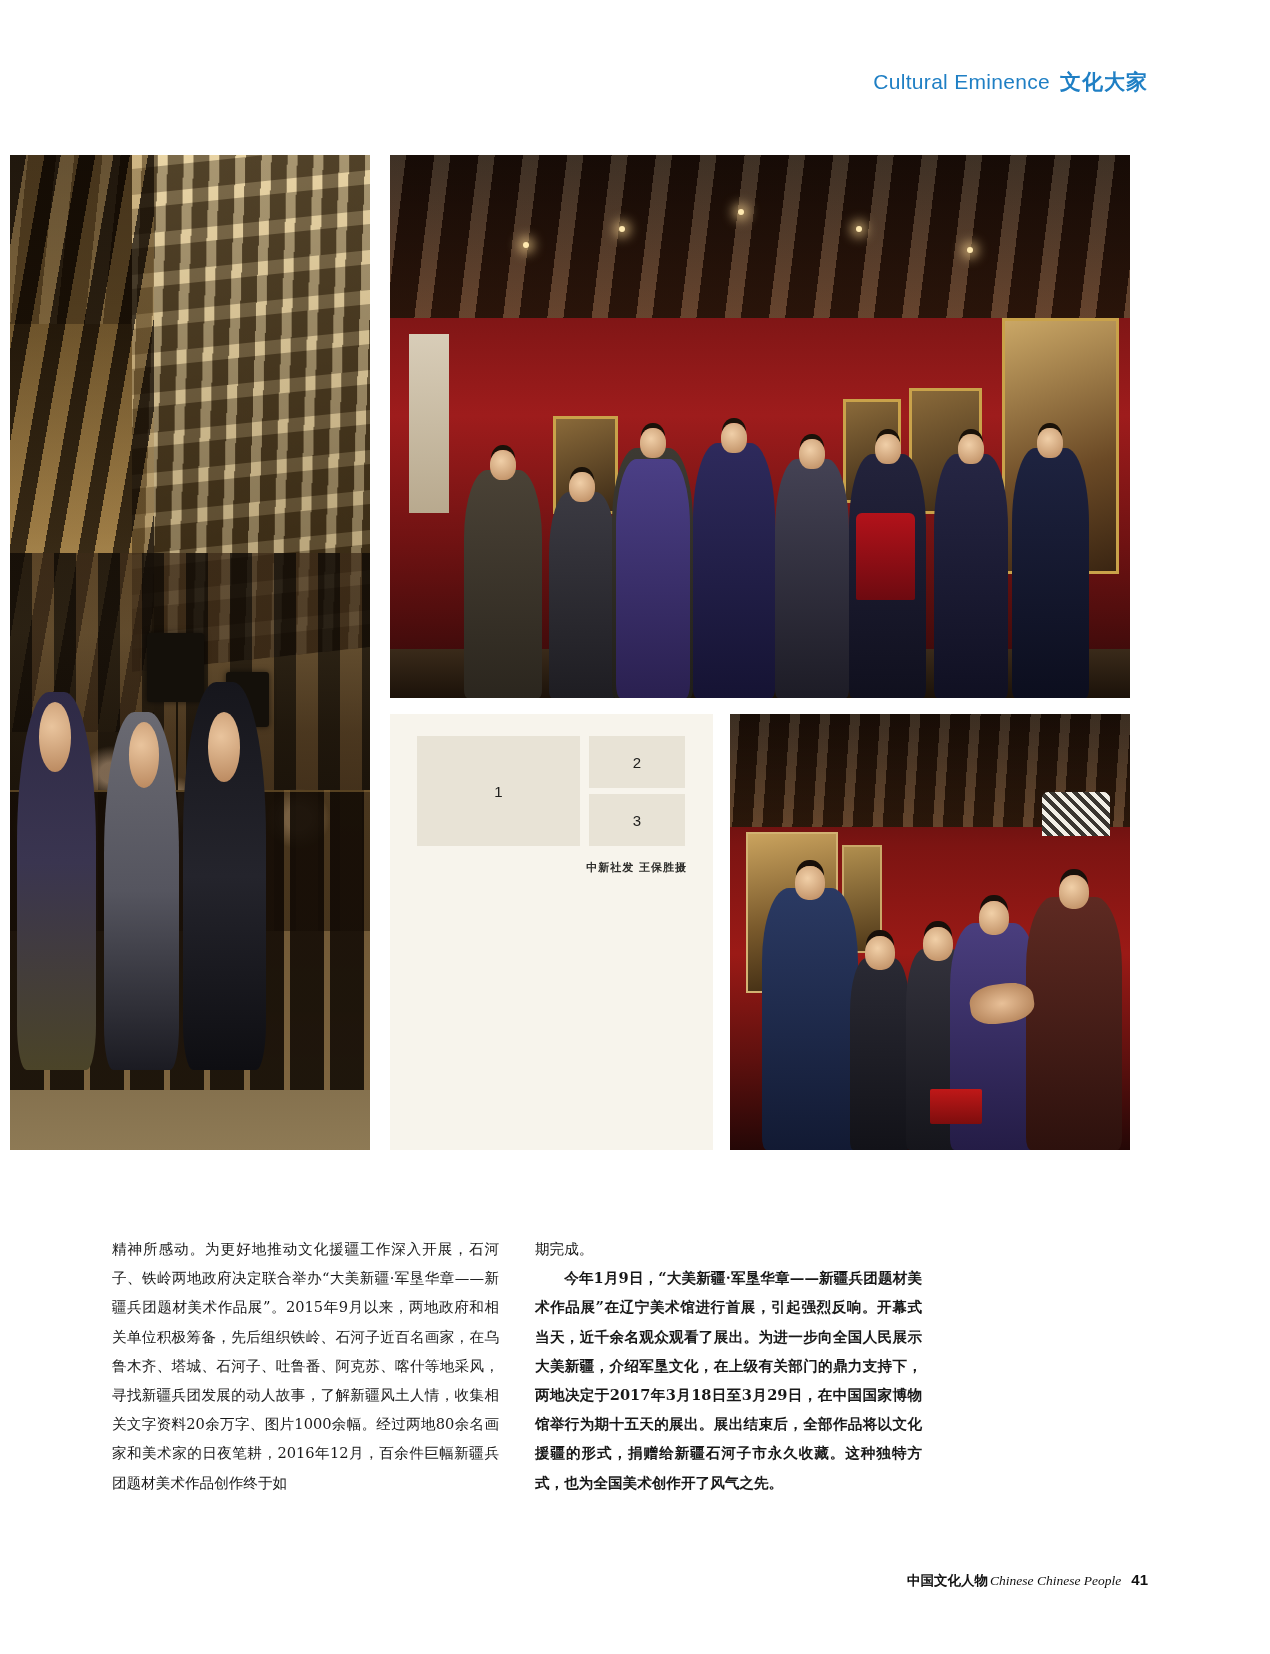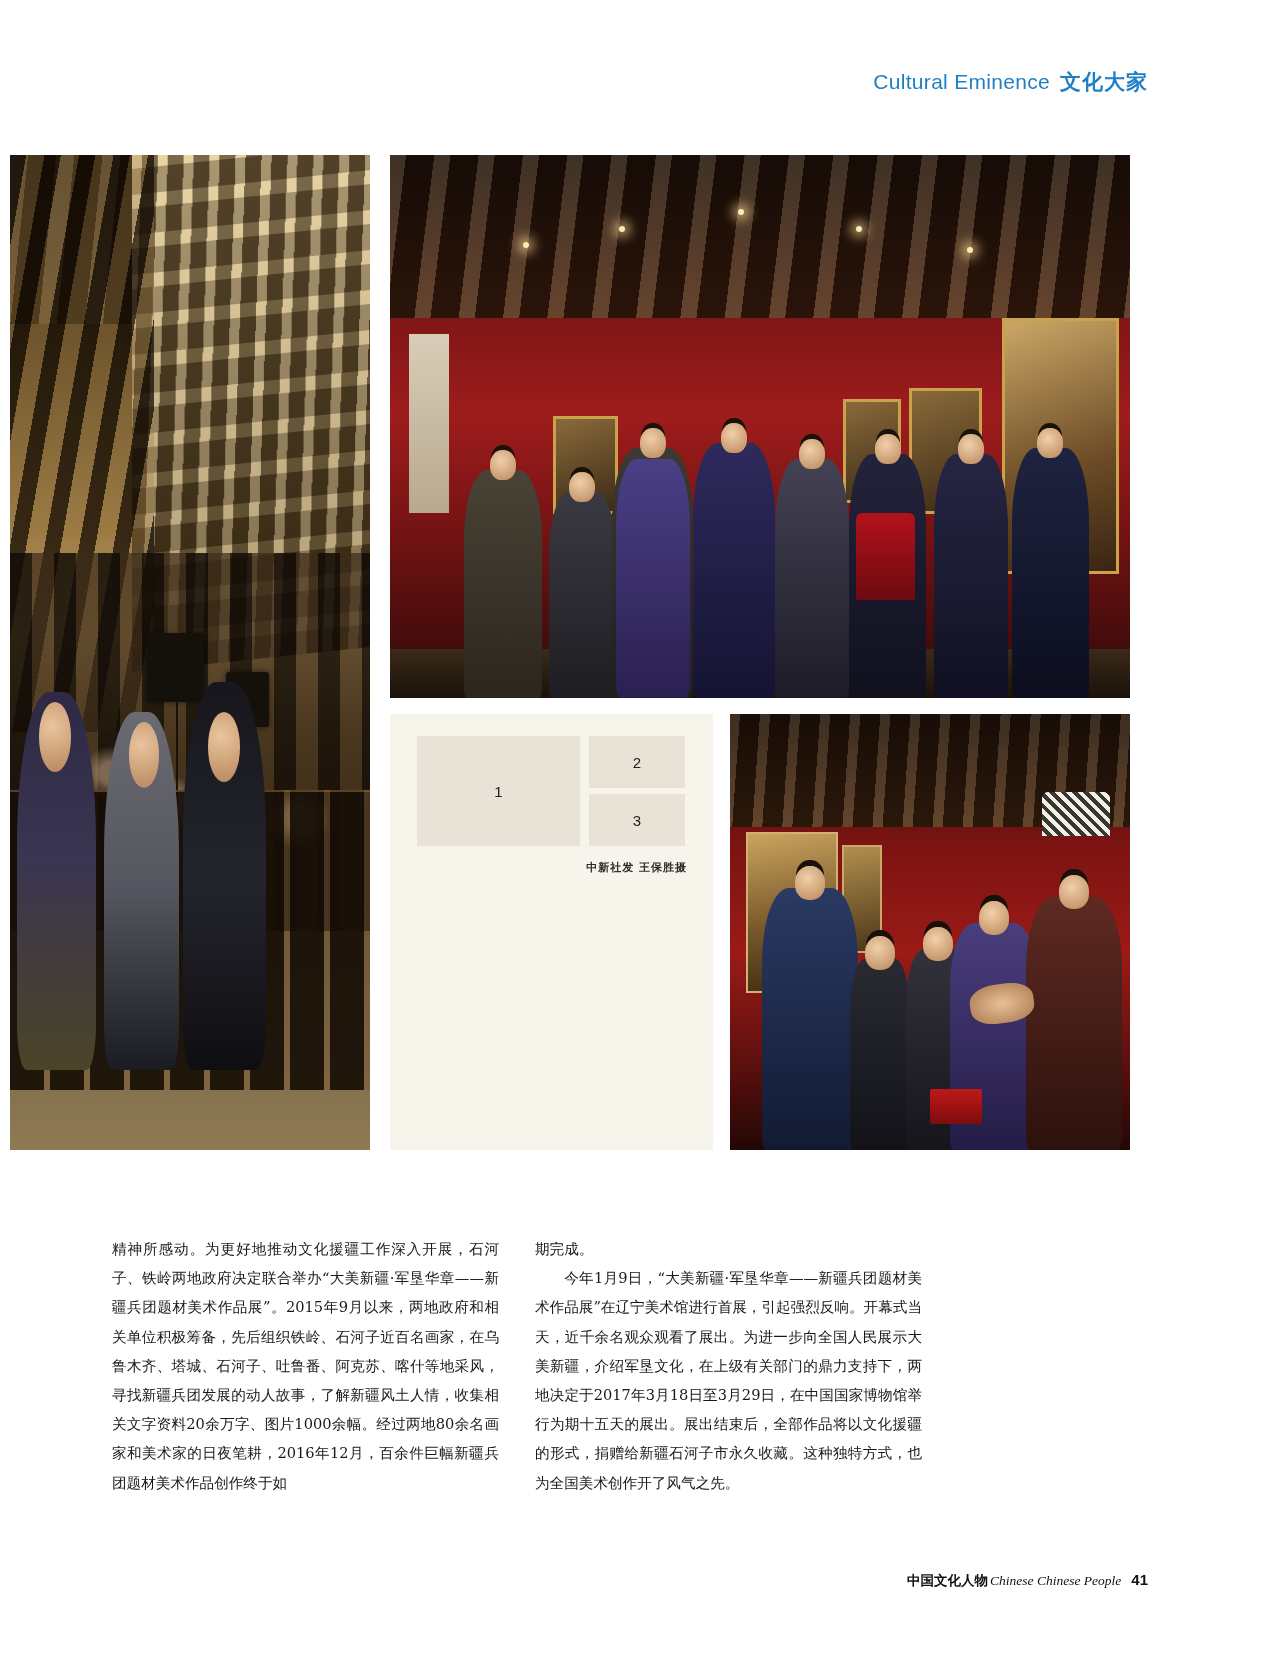--- a/index.html
+++ b/index.html
@@ -132,20 +132,21 @@
     margin: 0;
     font-family: "DejaVu Serif", serif;
     font-size: 14.6px;
     line-height: 2.0;
     color: #181818;
     text-align: justify;
     text-justify: inter-ideograph;
   }
   .col p.indent {
     text-indent: 2em;
+    font-weight: bold;
   }
 
   
   .page-footer {
     position: absolute;
     bottom: 64px;
     right: 122px;
     font-size: 13.5px;
     color: #111;
     white-space: nowrap;

